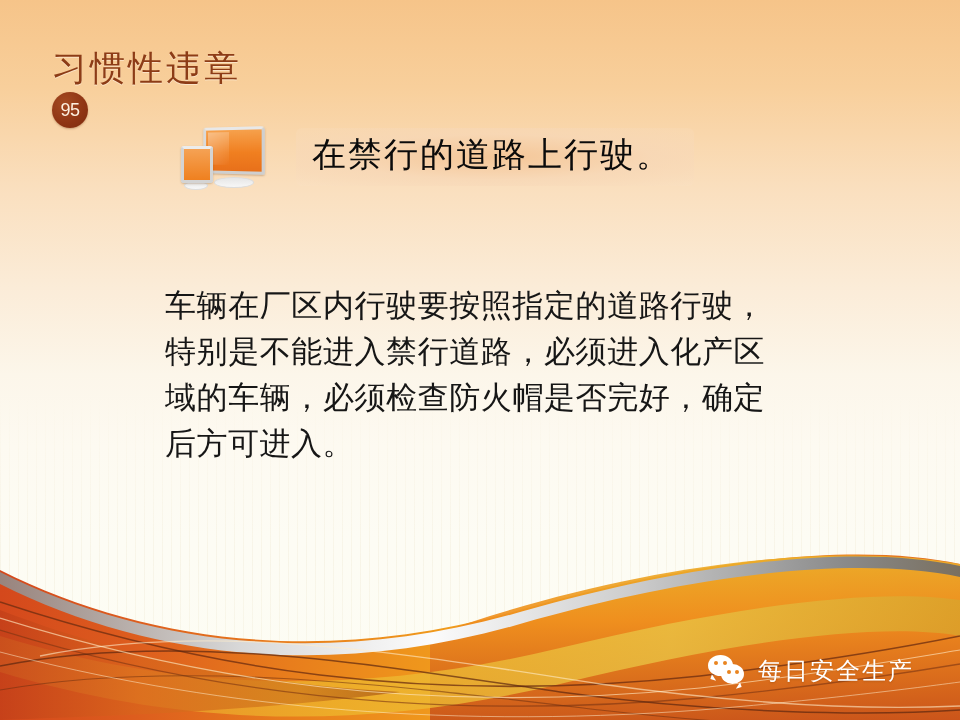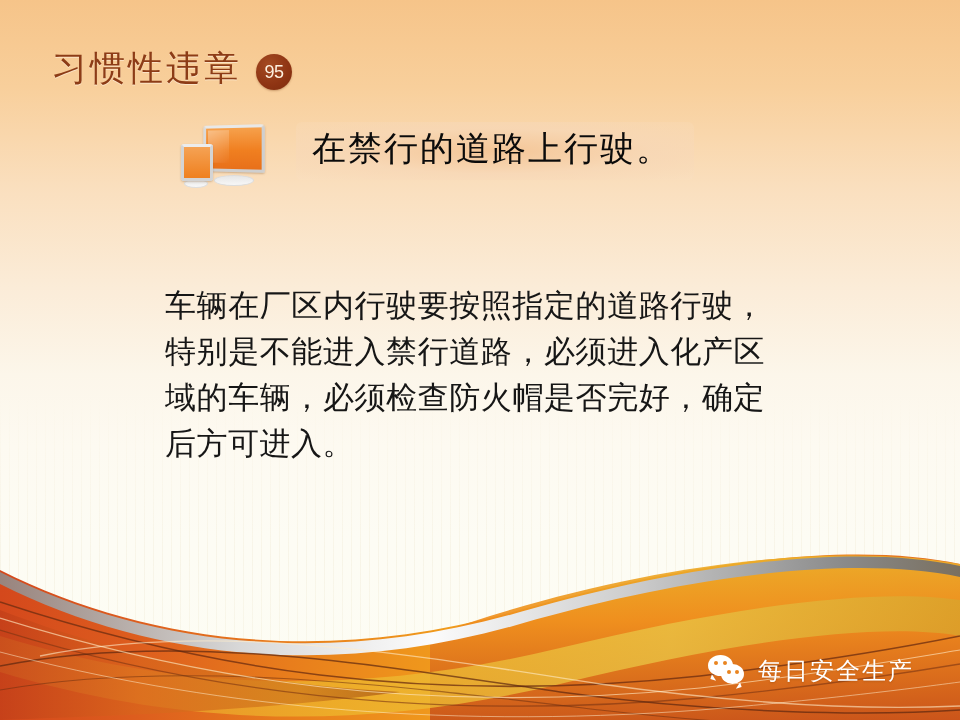--- a/index.html
+++ b/index.html
@@ -41,22 +41,23 @@
     mask-image: linear-gradient(to bottom, rgba(0,0,0,0) 55%, rgba(0,0,0,0.9) 78%, rgba(0,0,0,0.55) 100%);
     pointer-events: none;
   }
 
   
   #title-row {
     position: absolute;
     left: 52px;
     top: 48px;
     display: flex;
-    align-items: flex-end;
-    gap: 14px;
+    align-items: flex-start;
+    gap: 2px;
+    flex-direction: column;
   }
   #page-title {
     font-size: 35px;
     line-height: 42px;
     color: #8d3c16;
     letter-spacing: 3px;
     font-weight: normal;
     text-shadow: 0 1px 0 rgba(255,255,255,0.45);
     white-space: nowrap;
   }
@@ -73,21 +74,21 @@
     letter-spacing: -0.5px;
     box-shadow: 0 1px 2px rgba(120,60,20,0.35);
   }
 
   
   #heading-row {
     position: absolute;
     left: 178px;
     top: 122px;
     display: flex;
-    align-items: flex-start;
+    align-items: center;
     height: 70px;
   }
 
   
   #screen-icon {
     position: relative;
     width: 86px;
     height: 66px;
     flex: 0 0 86px;
   }

